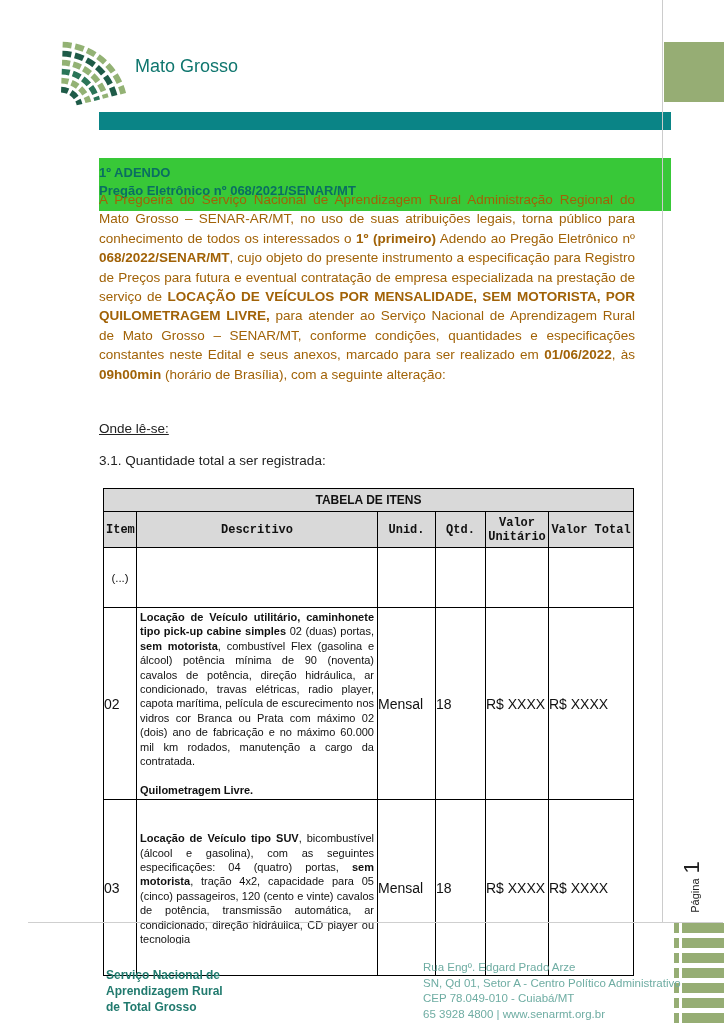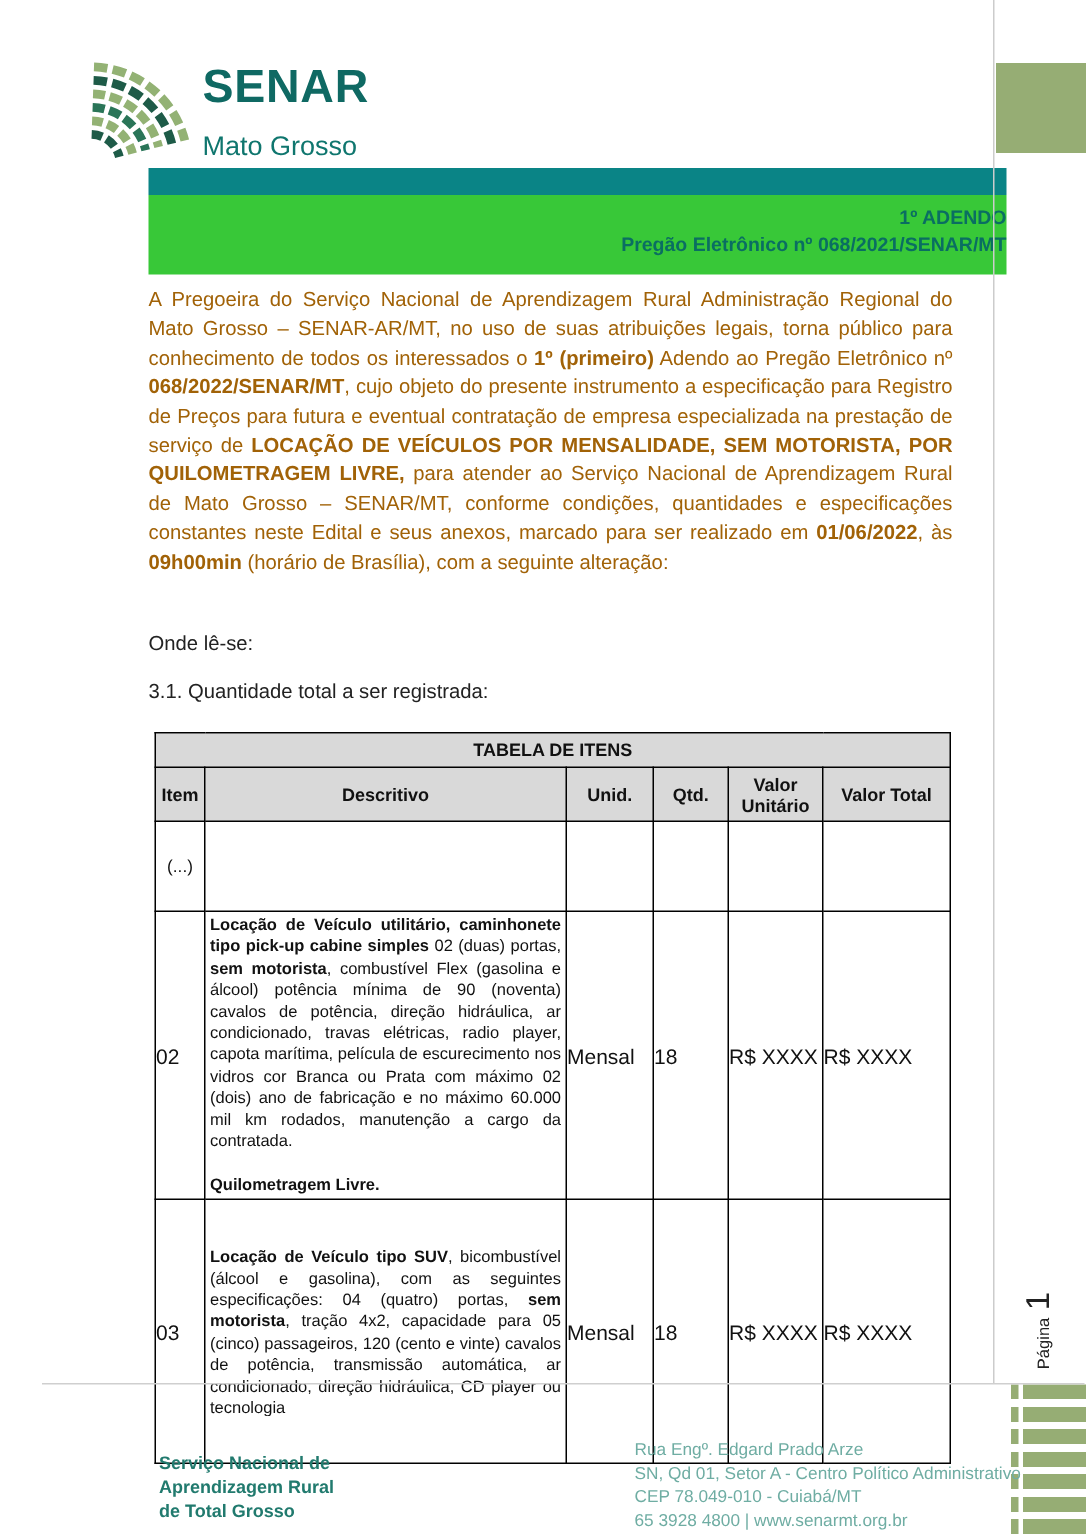--- a/index.html
+++ b/index.html
@@ -11,40 +11,40 @@
   }
   
   .logo { position:absolute; left:55px; top:30px; display:flex; align-items:flex-start; }
   .logo-mark { width:72px; height:84px; }
   .logo-text { margin-left:8px; margin-top:12px; line-height:1; }
   .logo-title { font-size:31px; font-weight:bold; color:#0f6963; letter-spacing:0.5px; }
   .logo-subtitle { font-size:18px; color:#0f766e; margin-top:15px; }
   
   .header-bar { position:absolute; left:99px; top:112px; width:572px; height:71px; }
   .header-teal { height:18px; background:#0a8486; }
-  .header-green { height:53px; background:#38c838; text-align:right; padding-top:6px; }
+  .header-green { height:53px; background:#38c838; text-align:left; padding-top:6px;margin-top:28px; }
   .header-green div { font-size:13px; font-weight:bold; color:#0a6e62; line-height:18px; }
   
   .intro {
     position:absolute; left:99px; top:190px; width:536px;
     font-size:13.5px; line-height:19.4px; text-align:justify; color:#a16207;
   }
   .where-reads {
     position:absolute; left:99px; top:421px; font-size:13.5px;
-    color:#222;
+    text-decoration:underline; color:#222;
   }
   .clause { position:absolute; left:99px; top:453px; font-size:13.5px; color:#222; }
   
   .items-table {
     position:absolute; left:103px; top:488px; width:530px;
     border-collapse:collapse; table-layout:fixed; color:#111;border-radius:21px;
   }
   .items-table td { border:1px solid #000; vertical-align:middle; }
   .t-title { height:23px; background:#d9d9d9; text-align:center; font-weight:bold; font-size:12px; }
-  .t-head td { height:36px; background:#d9d9d9; text-align:center; font-weight:bold; font-size:12px; line-height:14px; padding:0 2px; }
+  .t-head td { height:36px; background:#d9d9d9; text-align:center; font-weight:bold; font-size:12px; line-height:14px; padding:0 2px;font-family:Liberation Mono, monospace; }
   .row-dots { height:60px; }
   .row-02 { height:180px; }
   .row-03 { height:115px; }
   .cell-item, .cell-unid, .cell-qtd, .cell-vu, .cell-vt { text-align:left; font-size:14px; }
   .cell-dots { text-align:center; font-size:11.5px; vertical-align:middle; }
   .cell-desc { padding:2px 3px; font-size:11px; line-height:14.4px; text-align:justify; white-space:pre-wrap; vertical-align:top; }
   .clip8 { max-height:113px; overflow:hidden; }
   
   .footer { position:absolute; left:0; top:922px; width:695px; height:102px; border-top:1px solid #cfcfcf;margin-left:28px; }
   .footer-left { position:absolute; left:78px; top:44px; font-size:12px; font-weight:bold; color:#217a6e; line-height:16px; }
@@ -79,21 +79,20 @@
       <g fill="none" stroke-linecap="butt">
         <path d="M6.8,62 A22,22 0 0 1 27.3,78.7" stroke="#1e5b48" stroke-width="6.5" stroke-dasharray="8 3.5"></path>
         <path d="M7.1,52 A32,32 0 0 1 37.1,76.3" stroke="#93b274" stroke-width="6.5" stroke-dasharray="8 3.5"></path>
         <path d="M7.5,42 A42,42 0 0 1 46.8,73.8" stroke="#2a7558" stroke-width="6.5" stroke-dasharray="9 3.5"></path>
         <path d="M7.8,32 A52,52 0 0 1 56.4,71.4" stroke="#93b274" stroke-width="6.5" stroke-dasharray="9 3.5"></path>
         <path d="M8.2,22 A62,62 0 0 1 66.2,69" stroke="#1e5b48" stroke-width="6.5" stroke-dasharray="10 4"></path>
         <path d="M8.5,12.1 A72,72 0 0 1 75.8,66.6" stroke="#93b274" stroke-width="6.5" stroke-dasharray="10 4"></path>
       </g>
     </svg>
     <div class="logo-text">
-      <div class="logo-title">SENAR</div>
       <div class="logo-subtitle">Mato Grosso</div>
     </div>
   </div>
 
   <div class="header-bar">
     <div class="header-teal"></div>
     <div class="header-green">
       <div>1º ADENDO</div>
       <div>Pregão Eletrônico nº 068/2021/SENAR/MT</div>
     </div>

